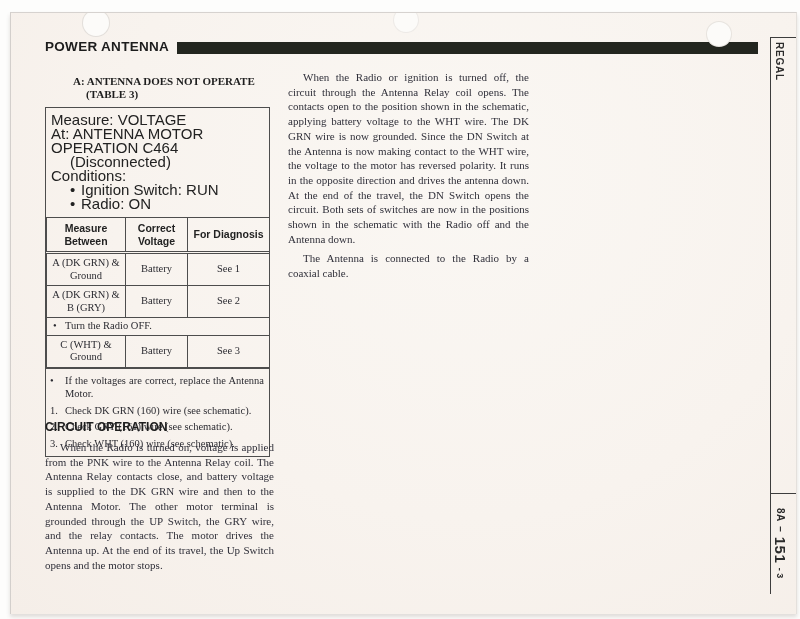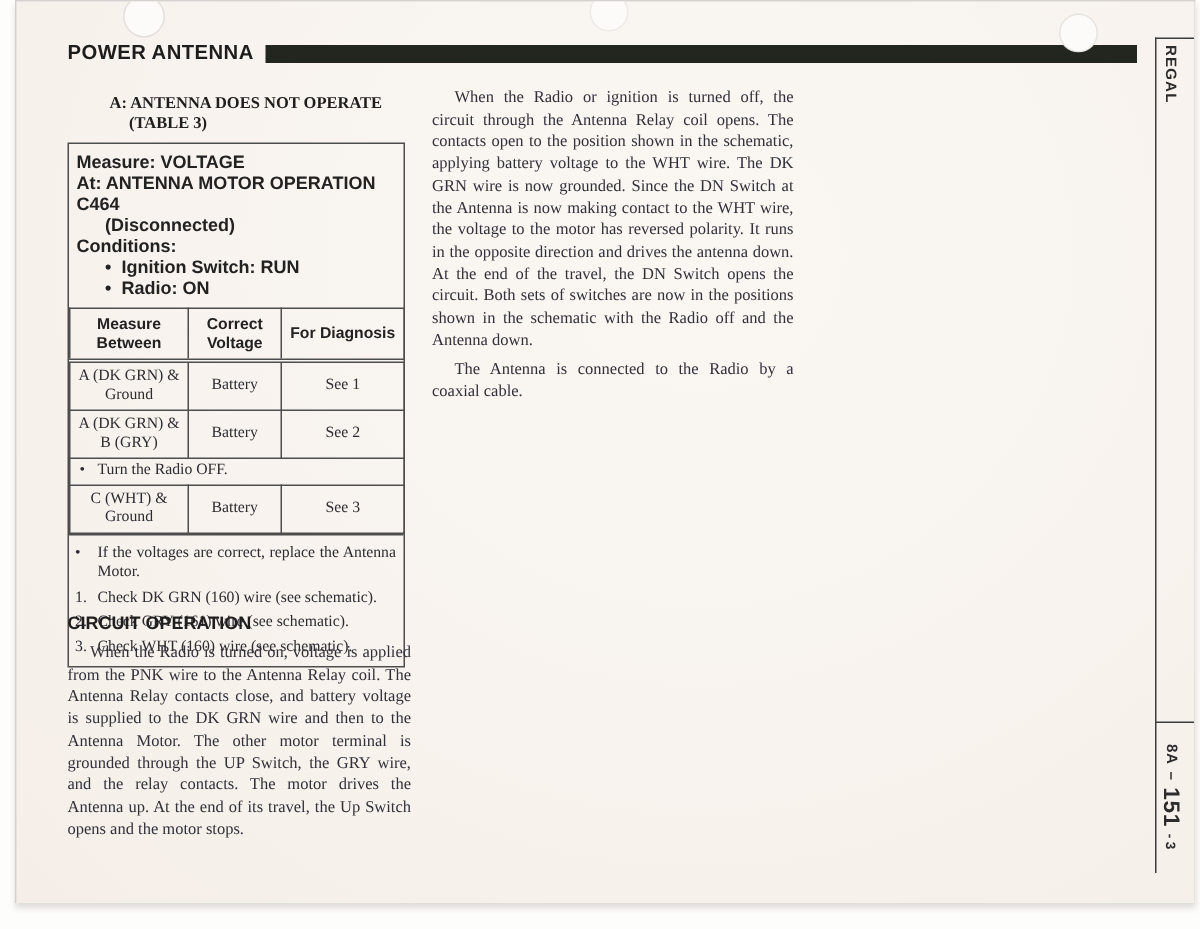--- a/index.html
+++ b/index.html
@@ -7,21 +7,21 @@
   body {
     font-family:"Liberation Serif", serif;
     background:#fdfdfc;
     position:relative;
     overflow:hidden;
   }
   .scan { position:absolute; inset:0; }
 
   
   .page {
-    position:absolute; left:10px; top:0; width:787px; height:602px;
+    position:absolute; left:10px; top:12px; width:787px; height:602px;
     background:
       radial-gradient(ellipse at 58% 28%, #faf7f3 0%, #f8f3ee 55%, #f5eee8 100%);
     border-left:1px solid #d3cfcc;
     border-top:1px solid #d6d2cf;
     border-right:1px solid #e4e0dc;
     box-shadow:0 3px 4px rgba(90,70,60,.18);
     overflow:hidden;
   }
 
   
@@ -54,21 +54,21 @@
   }
   .sec-heading .l2 { padding-left:13px; display:block; }
 
   
   .diag-table {
     margin-top:6px; border:1px solid #4d4d4d; width:225px;
     background:transparent; color:#26262c;
   }
   .tbl-info {
     font-family:"Liberation Sans", sans-serif;
-    font-weight:bold; font-size:12px; line-height:14px; color:#222;
+    font-weight:normal; font-size:15px; line-height:14px; color:#222;
     padding:5px 5px 6px 5px;
   }
   .tbl-info .ind { padding-left:19px; }
   .cond-item { display:flex; padding-left:19px; }
   .cond-item .blt { width:11px; }
 
   table.grid { border-collapse:collapse; width:100%; table-layout:fixed; }
   table.grid th, table.grid td {
     border:1px solid #4d4d4d; text-align:center; vertical-align:middle;
   }

